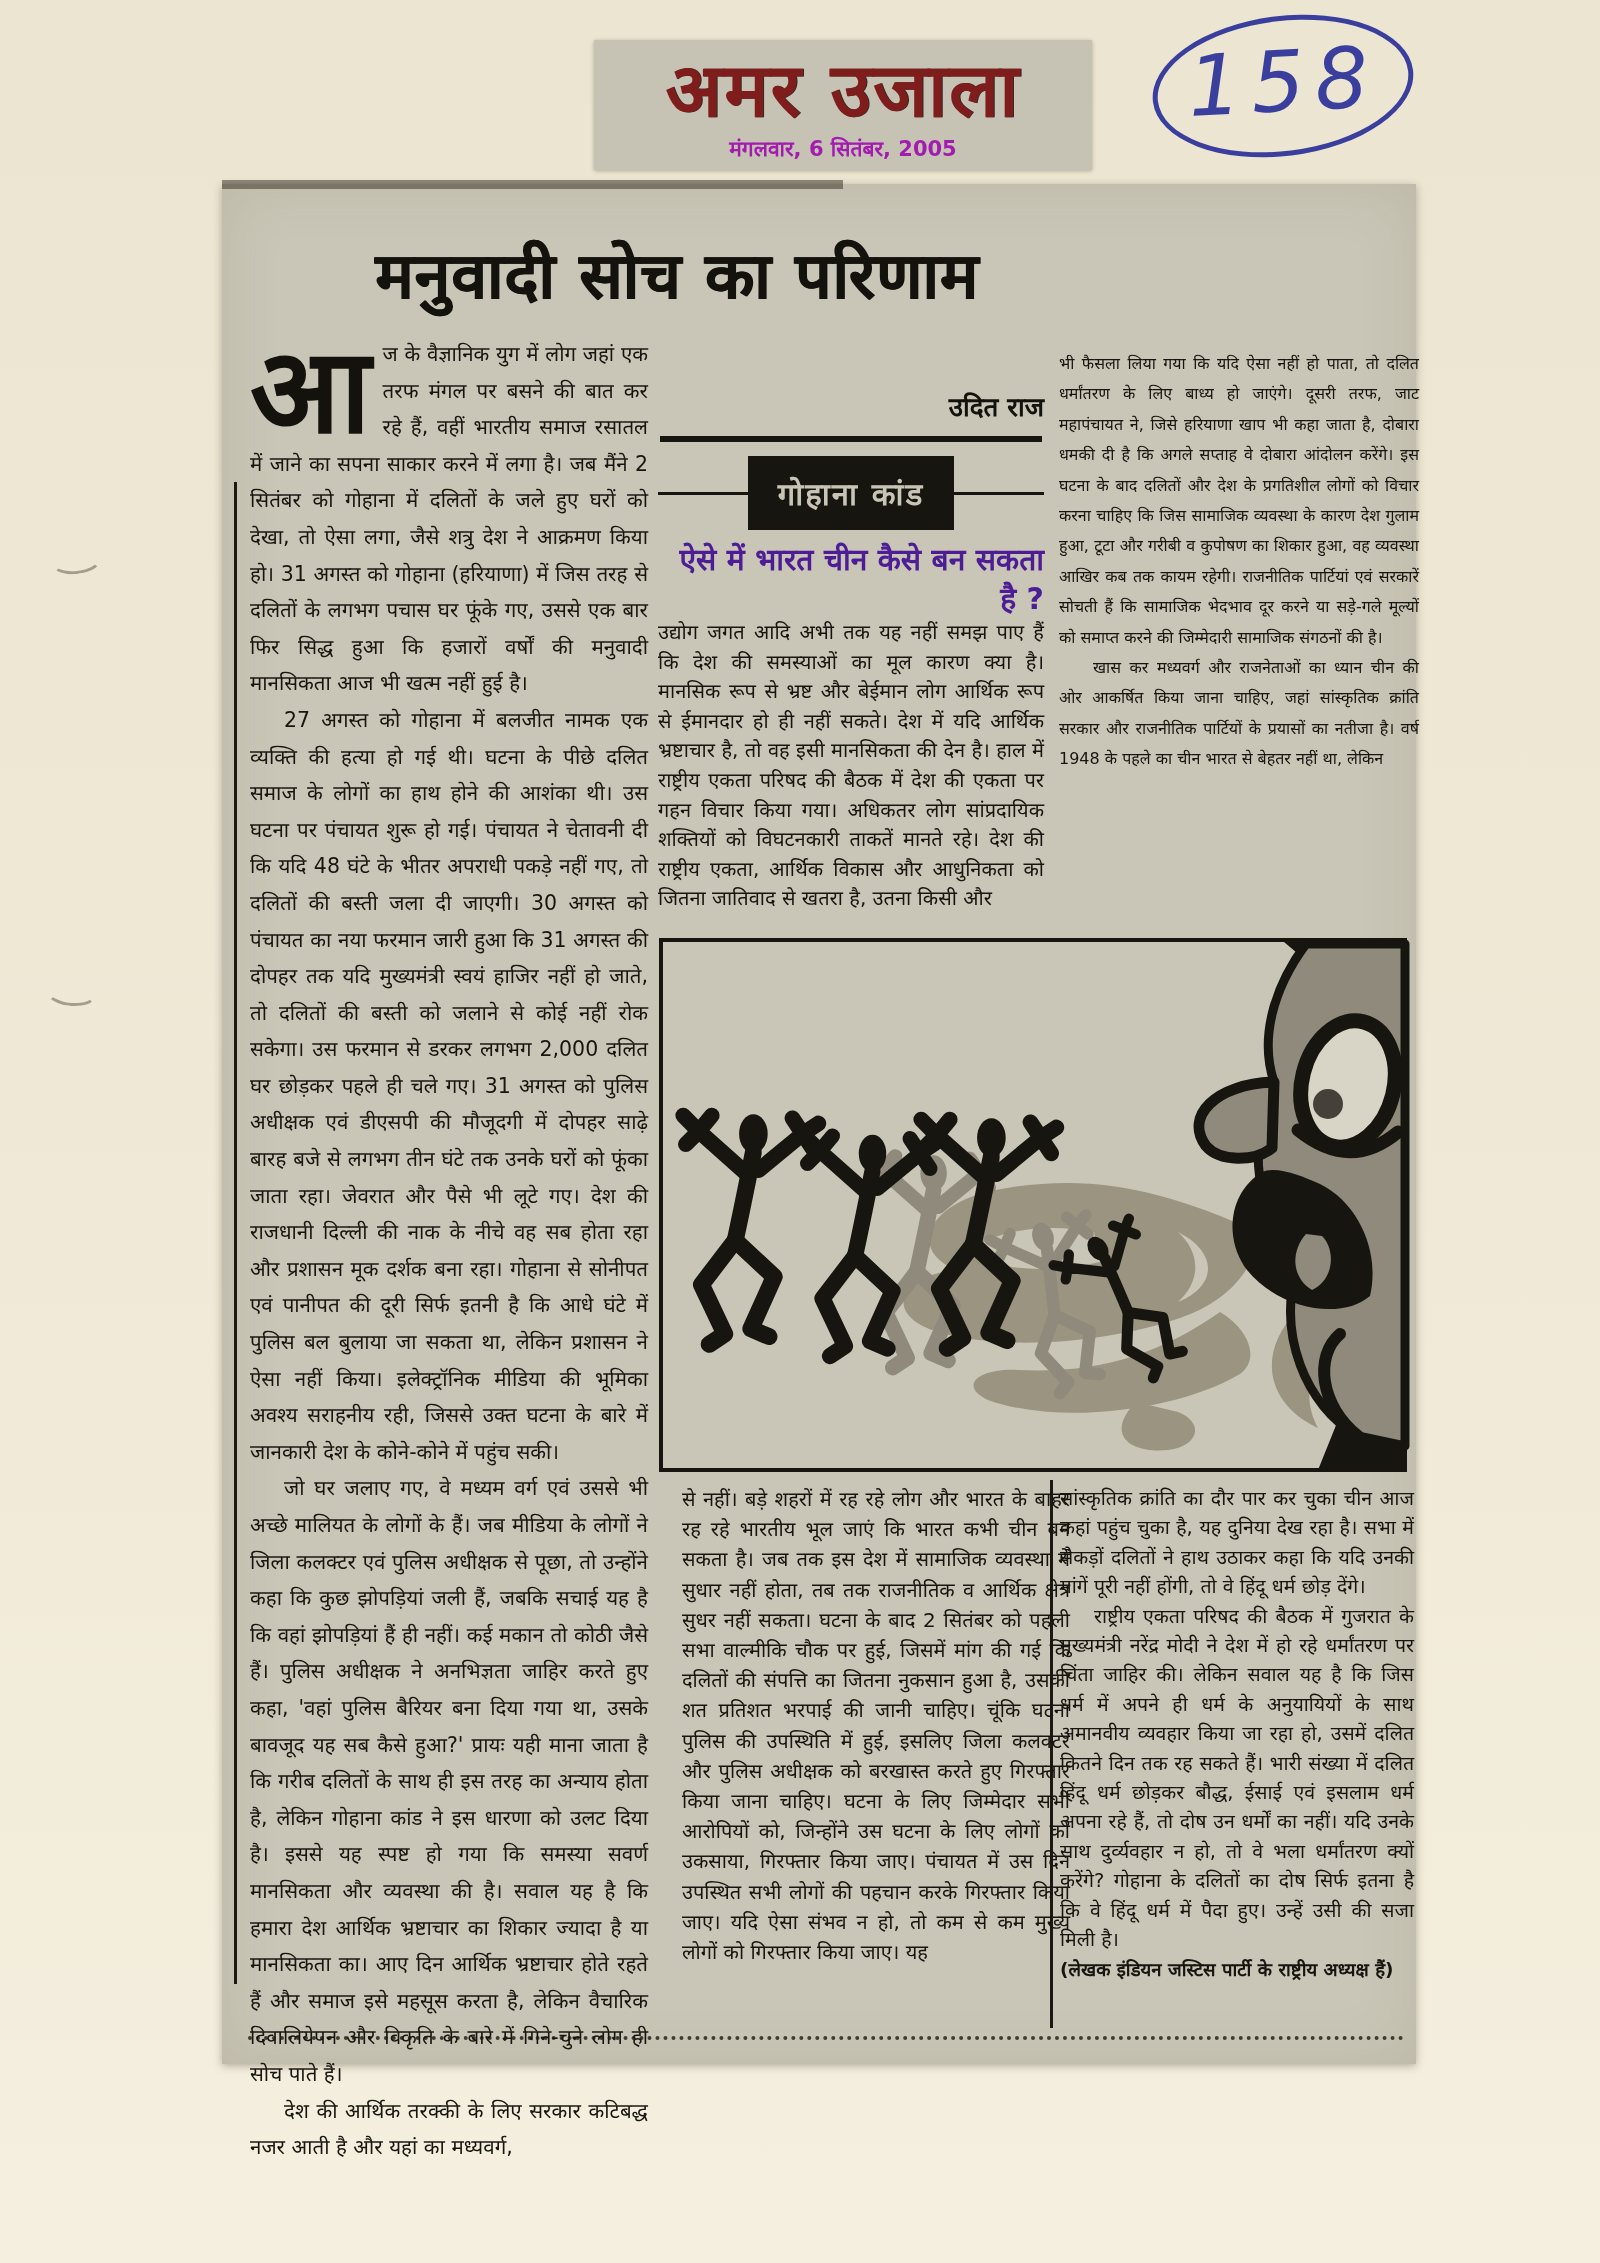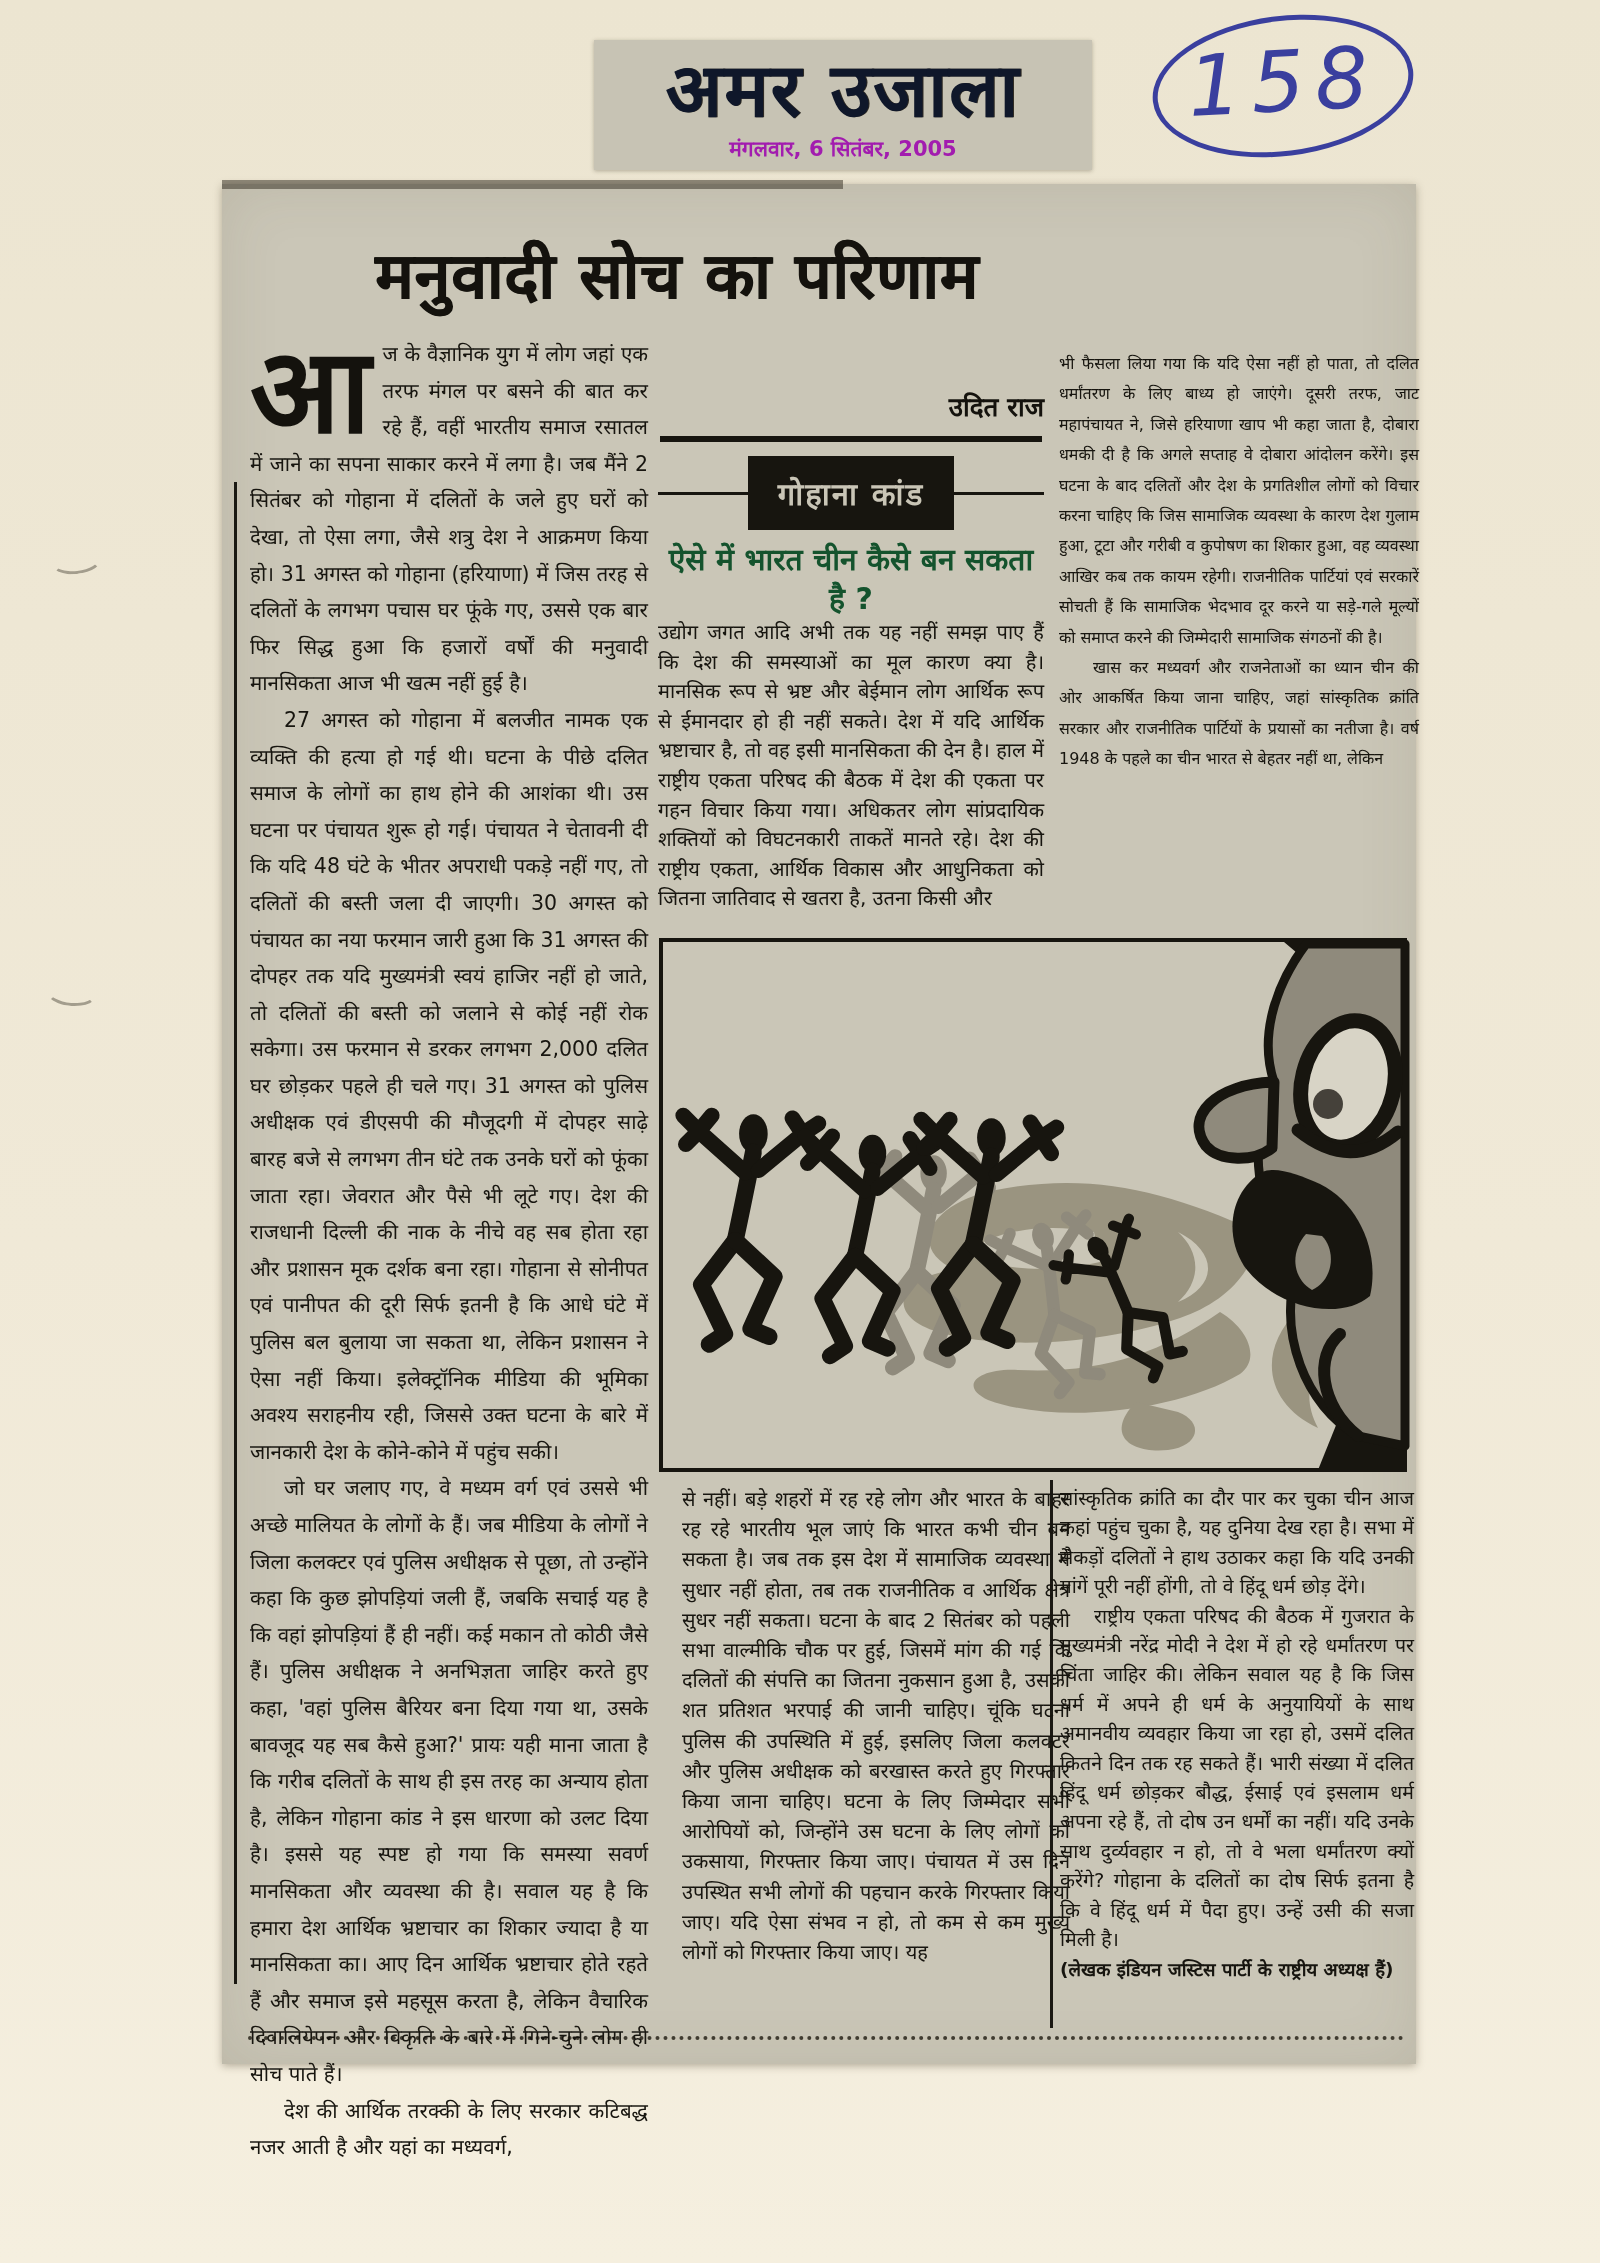--- a/index.html
+++ b/index.html
@@ -12,21 +12,21 @@
   .page{position:relative;width:1600px;height:2263px;overflow:hidden;}
 
   
   .masthead{
     position:absolute;left:594px;top:40px;width:498px;height:130px;
     background:#c7c3b4;
     display:flex;flex-direction:column;align-items:center;justify-content:center;
     box-shadow:0 1px 4px rgba(70,60,40,.35);
   }
   .mast-title{
-    font-size:74px;font-weight:900;letter-spacing:2px;color:#0f172a;
+    font-size:74px;font-weight:900;letter-spacing:2px;color:#7f1d1d;
     line-height:84px;white-space:nowrap;
     text-shadow:1px 0 0 #2f2b24;
   }
   .mast-date{font-size:21px;font-weight:700;color:#a21caf;margin-top:2px;}
 
   
   .circle-number{
     position:absolute;left:1152px;top:16px;width:252px;height:130px;
     border:5px solid #3a3f9e;border-radius:50%;
     transform:rotate(-7deg);
@@ -70,21 +70,21 @@
 
   .col2top{position:absolute;left:436px;top:204px;width:386px;}
   .byline{font-size:26px;font-weight:700;text-align:right;color:#14120d;}
   .rule{height:6px;background:#17150f;margin:12px 2px 14px;}
   .kicker-row{display:flex;align-items:center;}
   .kicker-line{flex:1;height:3px;background:#17150f;}
   .kicker{
     background:#17150f;color:#c9c5b6;font-size:31px;font-weight:700;
     padding:16px 30px;letter-spacing:2px;white-space:nowrap;
   }
-  .standfirst{font-size:30px;font-weight:700;text-align:center;line-height:39px;margin-top:10px;color:#14532d;}
+  .standfirst{font-size:30px;font-weight:700;text-align:right;line-height:39px;margin-top:10px;color:#4c1d95;}
   .col2p{margin-top:14px;font-size:20px;line-height:29.6px;}
 
   .col3top{position:absolute;left:830px;top:165px;width:360px;font-size:16px;line-height:30.4px;margin-left:7px;}
 
   .illustration{position:absolute;left:436px;top:750px;width:753px;height:542px;}
 
   .col2bottom{position:absolute;left:460px;top:1300px;width:388px;font-size:20px;line-height:30.2px;}
   .col3bottom{position:absolute;left:838px;top:1300px;width:354px;font-size:19.5px;line-height:29.4px;}
   .credit{font-size:18.5px;margin-top:2px;font-weight:600;}
 

